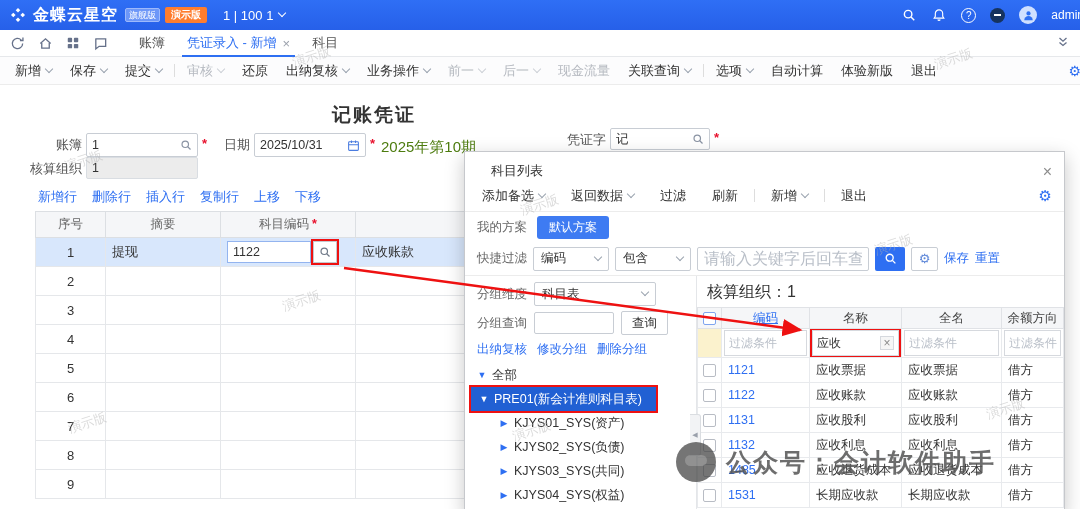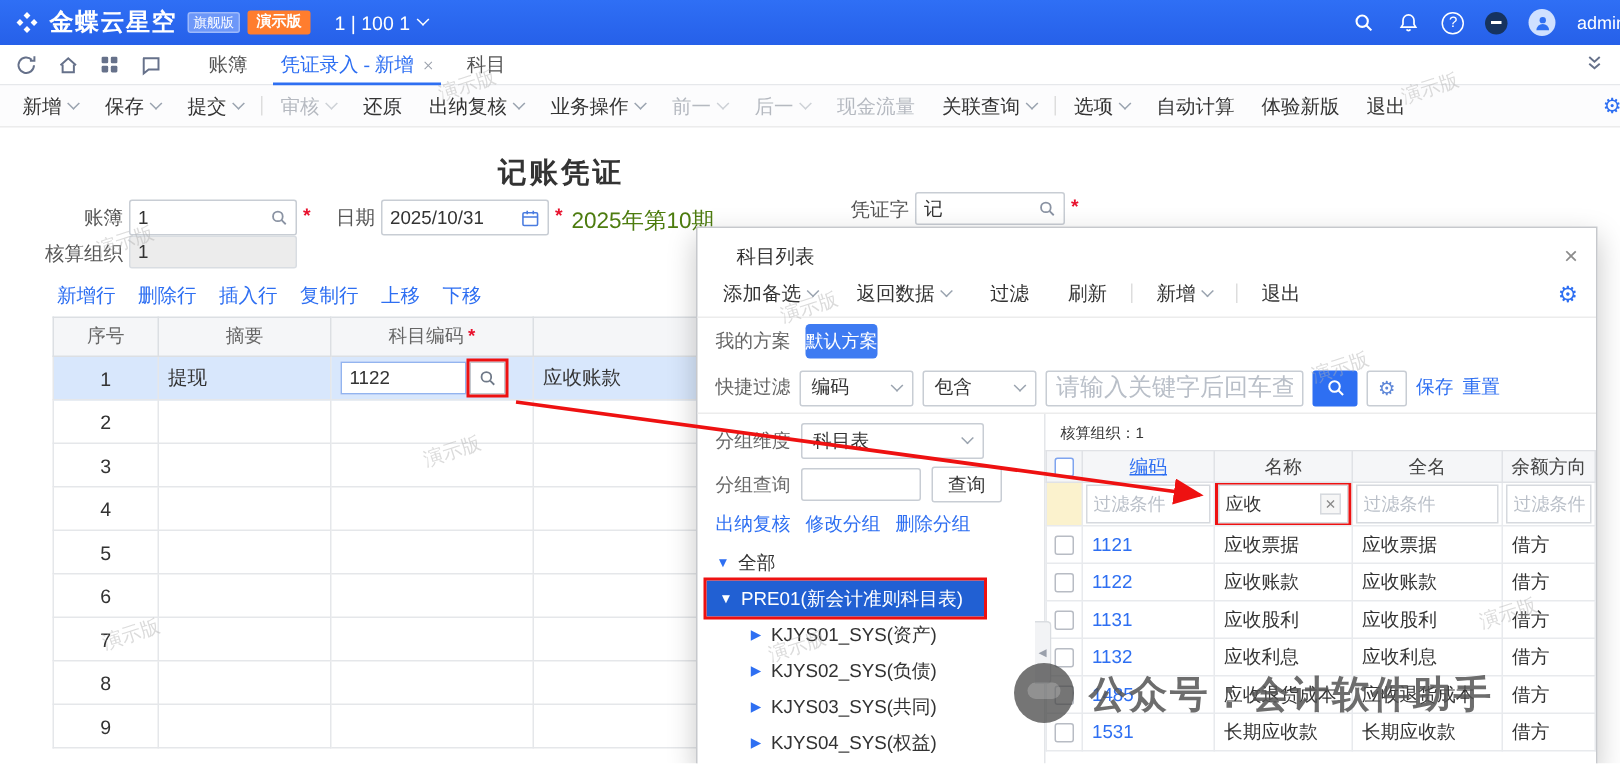--- a/index.html
+++ b/index.html
@@ -19,21 +19,21 @@
 .status-dot{width:15px;height:15px;background:#16335f;border-radius:50%;display:flex;align-items:center;justify-content:center;}
 .status-dot i{display:block;width:7px;height:2px;background:#fff;}
 .avatar{width:18px;height:18px;border-radius:50%;background:#cfe0ff;display:flex;align-items:center;justify-content:center;overflow:hidden;}
 .username{font-size:12px;margin-right:-14px;}
 
 
 .tabbar{position:absolute;left:0;top:30px;width:1080px;height:27px;background:#fff;border-bottom:1px solid #e6e8eb;display:flex;align-items:center;padding:0 10px;z-index:4;}
 .nav-icons{display:flex;align-items:center;gap:13px;color:#66718a;margin-right:20px;}
 .nav-icons span{display:flex;}
 .tab{height:27px;display:flex;align-items:center;padding:0 11px;color:#555;position:relative;font-size:13px;}
-.tab.active{color:#2e6ff2;font-family:Liberation Serif, serif;}
+.tab.active{color:#2e6ff2;}
 .tab.active::after{content:"";position:absolute;left:6px;right:6px;bottom:0;height:2px;background:#2e6ff2;}
 .tab .close{margin-left:6px;color:#9aa0ab;font-size:13px;line-height:1;}
 .tab-right{margin-left:auto;display:flex;align-items:center;gap:8px;color:#66718a;}
 
 
 .menubar{position:absolute;left:0;top:57px;width:1080px;height:28px;background:#fcfcfd;border-bottom:1px solid #ececec;display:flex;align-items:center;padding:0 6px;z-index:4;}
 .mi{display:flex;align-items:center;padding:0 9px;color:#333;white-space:nowrap;font-size:13px;}
 .mi.disabled{color:#b5b9c0;}
 .mi .chev{margin-left:5px;}
 .mi.disabled .chev{border-color:#cdd1d6;}
@@ -66,21 +66,21 @@
 
 
 .dialog{position:absolute;left:464px;top:151px;width:601px;height:362px;background:#fff;border:1px solid #c6c8cc;box-shadow:0 6px 18px rgba(0,0,0,.22);z-index:10;display:flex;flex-direction:column;}
 .dlg-titlebar{height:28px;display:flex;align-items:flex-end;padding:0 12px;font-size:13px;color:#333;margin-left:14px;}
 .dlg-close{margin-left:auto;font-size:16px;color:#8b8b8b;line-height:1;}
 .dlg-toolbar{height:32px;display:flex;align-items:center;padding:0 4px;border-bottom:1px solid #ececec;}
 .dlg-toolbar .mi{padding:0 13px;}
 .dlg-toolbar .gear{margin-left:auto;color:#2e6ff2;font-size:15px;padding-right:8px;}
 .dlg-scheme{height:30px;display:flex;align-items:center;padding:0 12px;gap:10px;}
 .dim-label{color:#666;font-size:12.5px;white-space:nowrap;}
-.scheme-chip{background:#3e7bf2;color:#fff;font-size:12px;padding:3px 0;border-radius:3px;}
+.scheme-chip{background:#3e7bf2;color:#fff;font-size:12px;padding:3px 12px;border-radius:3px;}
 .dlg-qf{height:34px;display:flex;align-items:center;padding:0 12px;gap:6px;border-bottom:1px solid #ececec;}
 .sel{height:24px;border:1px solid #c8cdd4;border-radius:2px;background:#fff;display:flex;align-items:center;padding:0 7px;font-size:12.5px;color:#333;}
 .sel .chev{margin-left:auto;}
 .sel.w76{width:76px;}
 .sel.w120{width:122px;justify-content:flex-end;}
 .kw-input{width:172px;height:24px;border:1px solid #c8cdd4;border-radius:2px;padding:0 6px;font-size:16px;color:#333;}
 .kw-input::placeholder{color:#b9bfc8;}
 .search-btn{width:30px;height:24px;background:#2e6ff2;border-radius:2px;display:flex;align-items:center;justify-content:center;color:#fff;}
 .gear-btn{width:27px;height:24px;border:1px solid #c8cdd4;border-radius:2px;background:#fff;display:flex;align-items:center;justify-content:center;color:#5e87d8;font-size:13px;}
 .dlg-body{flex:1;display:flex;min-height:0;position:relative;}
@@ -92,21 +92,21 @@
 .lp-links .link{font-size:12.5px;}
 .tree{padding-top:2px;font-size:12.5px;}
 .tree-item{height:24px;display:flex;align-items:center;color:#333;white-space:nowrap;}
 .tri{font-size:9px;color:#2e6ff2;margin-right:5px;width:10px;text-align:center;}
 .ti-l0{padding-left:12px;}
 .ti-l1{padding-left:20px;}
 .ti-l2{padding-left:34px;}
 .tree-item.selected{background:#2160d3;color:#fff;width:fit-content;padding-left:8px;padding-right:14px;margin-left:6px;}
 .tree-item.selected .tri{color:#fff;}
 .right-panel{flex:1;display:flex;flex-direction:column;min-width:0;}
-.org-row{padding:6px 10px 4px;font-size:10px;color:#333;}
+.org-row{padding:6px 10px 4px;font-size:16px;color:#333;}
 .agrid{border-collapse:collapse;table-layout:fixed;width:100%;}
 .agrid th{height:21px;background:#f5f6f8;border:1px solid #e0e2e6;font-weight:normal;font-size:12.5px;color:#444;text-align:center;overflow:hidden;white-space:nowrap;}
 .agrid th.codeh{color:#2e6ff2;text-decoration:underline;}
 .agrid td{height:25px;border:1px solid #e8eaed;font-size:12.5px;color:#333;padding:0 6px;overflow:hidden;white-space:nowrap;}
 .agrid td.c{text-align:center;padding:0 2px;}
 .agrid td.code{color:#2e6ff2;}
 .agrid tr.frow td{height:24px;padding:1px 2px;background:#fff;}
 .agrid tr.frow td.fico{background:#fbf2cd;}
 .fbox{height:20px;border:1px solid #d6d9de;display:flex;align-items:center;padding:12px 4px;font-size:12px;color:#b9bfc8;background:#fff;}
 .fbox.has-val{color:#333;}

